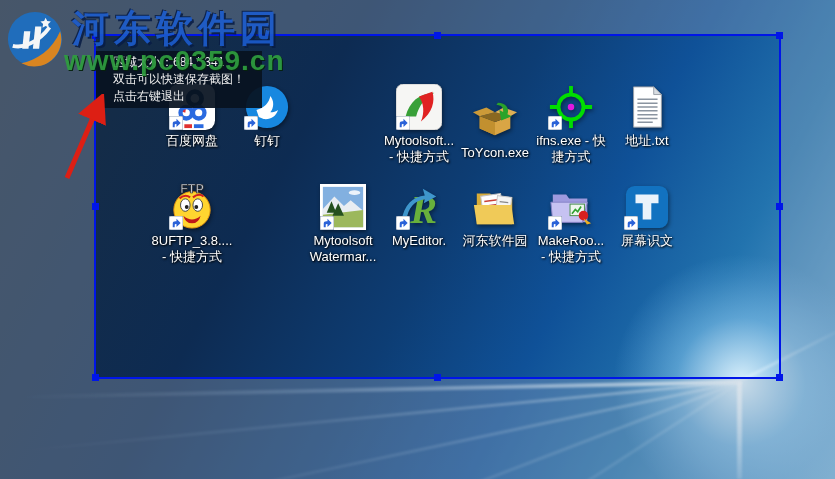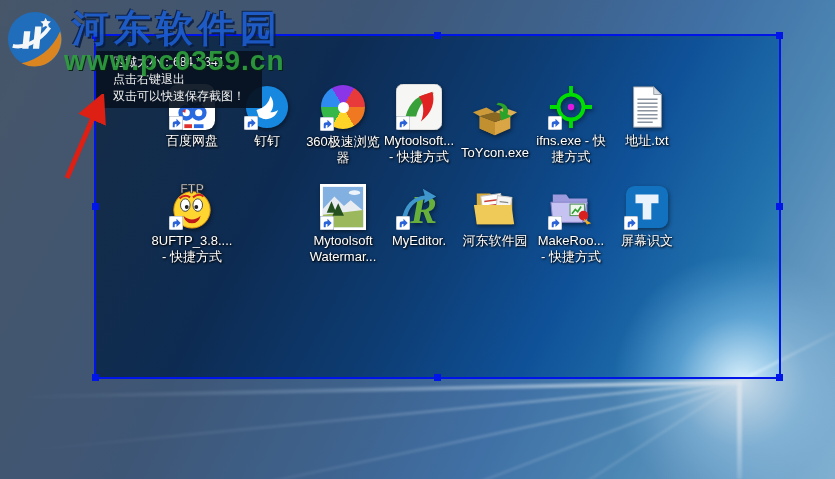--- a/index.html
+++ b/index.html
@@ -134,33 +134,20 @@
       <span class="sc">
           <svg viewBox="0 0 12 12">
             <rect width="12" height="12" rx="1.5" fill="#fff" stroke="#8a9ab0" stroke-width="0.8"></rect>
             <path d="M3.2 9.6 L3.2 6.4 Q3.2 4.6 5.6 4.6 L6.4 4.6 L6.4 2.4 L10 5.9 L6.4 9.4 L6.4 6.8 L5.8 6.8 Q4.9 6.8 4.9 7.6 L4.9 9.6 Z" fill="#2a62d8"></path>
           </svg>
         </span>
     </div>
     <div class="lbl">钉钉</div>
   </div>
 
-  <div class="cell" style="left:298px;top:84px">
-    <div class="ibox">
-      <div class="pinwheel"></div>
-      <span class="sc">
-          <svg viewBox="0 0 12 12">
-            <rect width="12" height="12" rx="1.5" fill="#fff" stroke="#8a9ab0" stroke-width="0.8"></rect>
-            <path d="M3.2 9.6 L3.2 6.4 Q3.2 4.6 5.6 4.6 L6.4 4.6 L6.4 2.4 L10 5.9 L6.4 9.4 L6.4 6.8 L5.8 6.8 Q4.9 6.8 4.9 7.6 L4.9 9.6 Z" fill="#2a62d8"></path>
-          </svg>
-        </span>
-    </div>
-    <div class="lbl">360极速浏览</div>
-    <div class="lbl">器</div>
-  </div>
 
   <div class="cell" style="left:374px;top:84px">
     <div class="ibox">
       <svg class="main" viewBox="0 0 48 48">
         <rect width="48" height="48" rx="8" fill="#f6f6f4" stroke="#c4c4c4"></rect>
         <path d="M10 34 C14 18 24 10 40 9 C30 15 24 22 21 34 Z" fill="#38a038"></path>
         <path d="M38 8 C41 18 38 30 26 39 C30 30 29 20 24 13 Z" fill="#e02222"></path>
       </svg>
       <span class="sc">
           <svg viewBox="0 0 12 12">
@@ -340,22 +327,22 @@
     <div class="hd" style="right:-4px;top:-4px"></div>
     <div class="hd" style="left:-4px;top:calc(50% - 4px)"></div>
     <div class="hd" style="right:-4px;top:calc(50% - 4px)"></div>
     <div class="hd" style="left:-4px;bottom:-4px"></div>
     <div class="hd" style="left:calc(50% - 4px);bottom:-4px"></div>
     <div class="hd" style="right:-4px;bottom:-4px"></div>
   </div>
 
   <div class="tooltip">
     <div>区域大小：684 * 341</div>
+    <div>双击可以快速保存截图！</div>
     <div>点击右键退出</div>
-    <div>双击可以快速保存截图！</div>
   </div>
 
   <svg class="arrow-svg" width="64" height="92" viewBox="0 0 64 92">
     <defs>
       <marker id="ah" markerWidth="6" markerHeight="6" refX="3" refY="3" orient="auto">
         <path d="M0 0 L6 3 L0 6 Z" fill="#dd1f14"></path>
       </marker>
     </defs>
     <line x1="15" y1="84" x2="46" y2="12" stroke="#dd1f14" stroke-width="5" marker-end="url(#ah)"></line>
   </svg>

